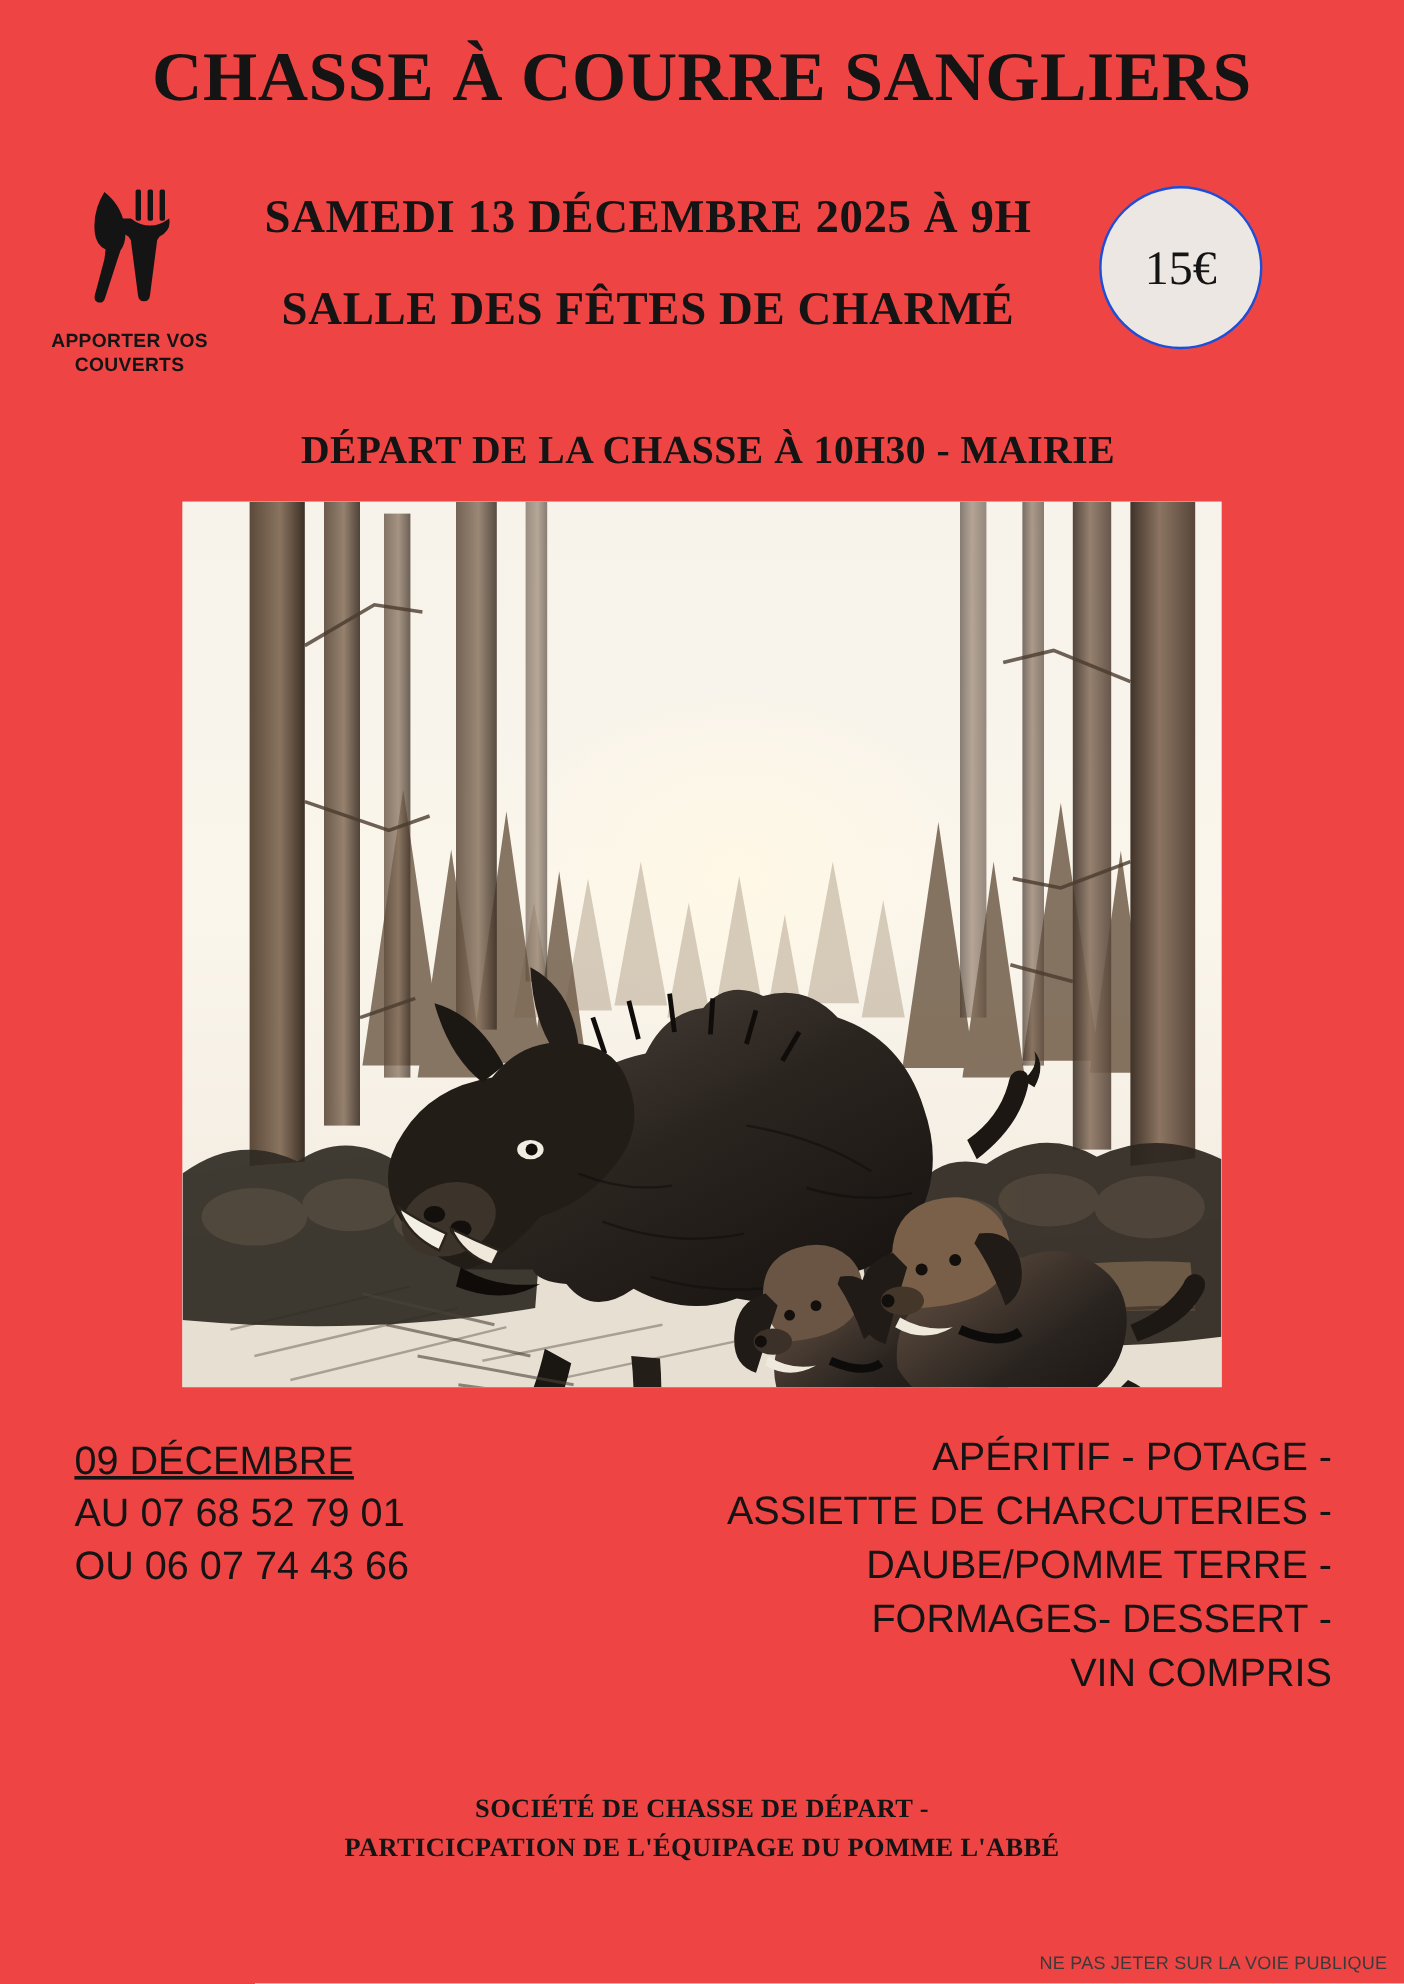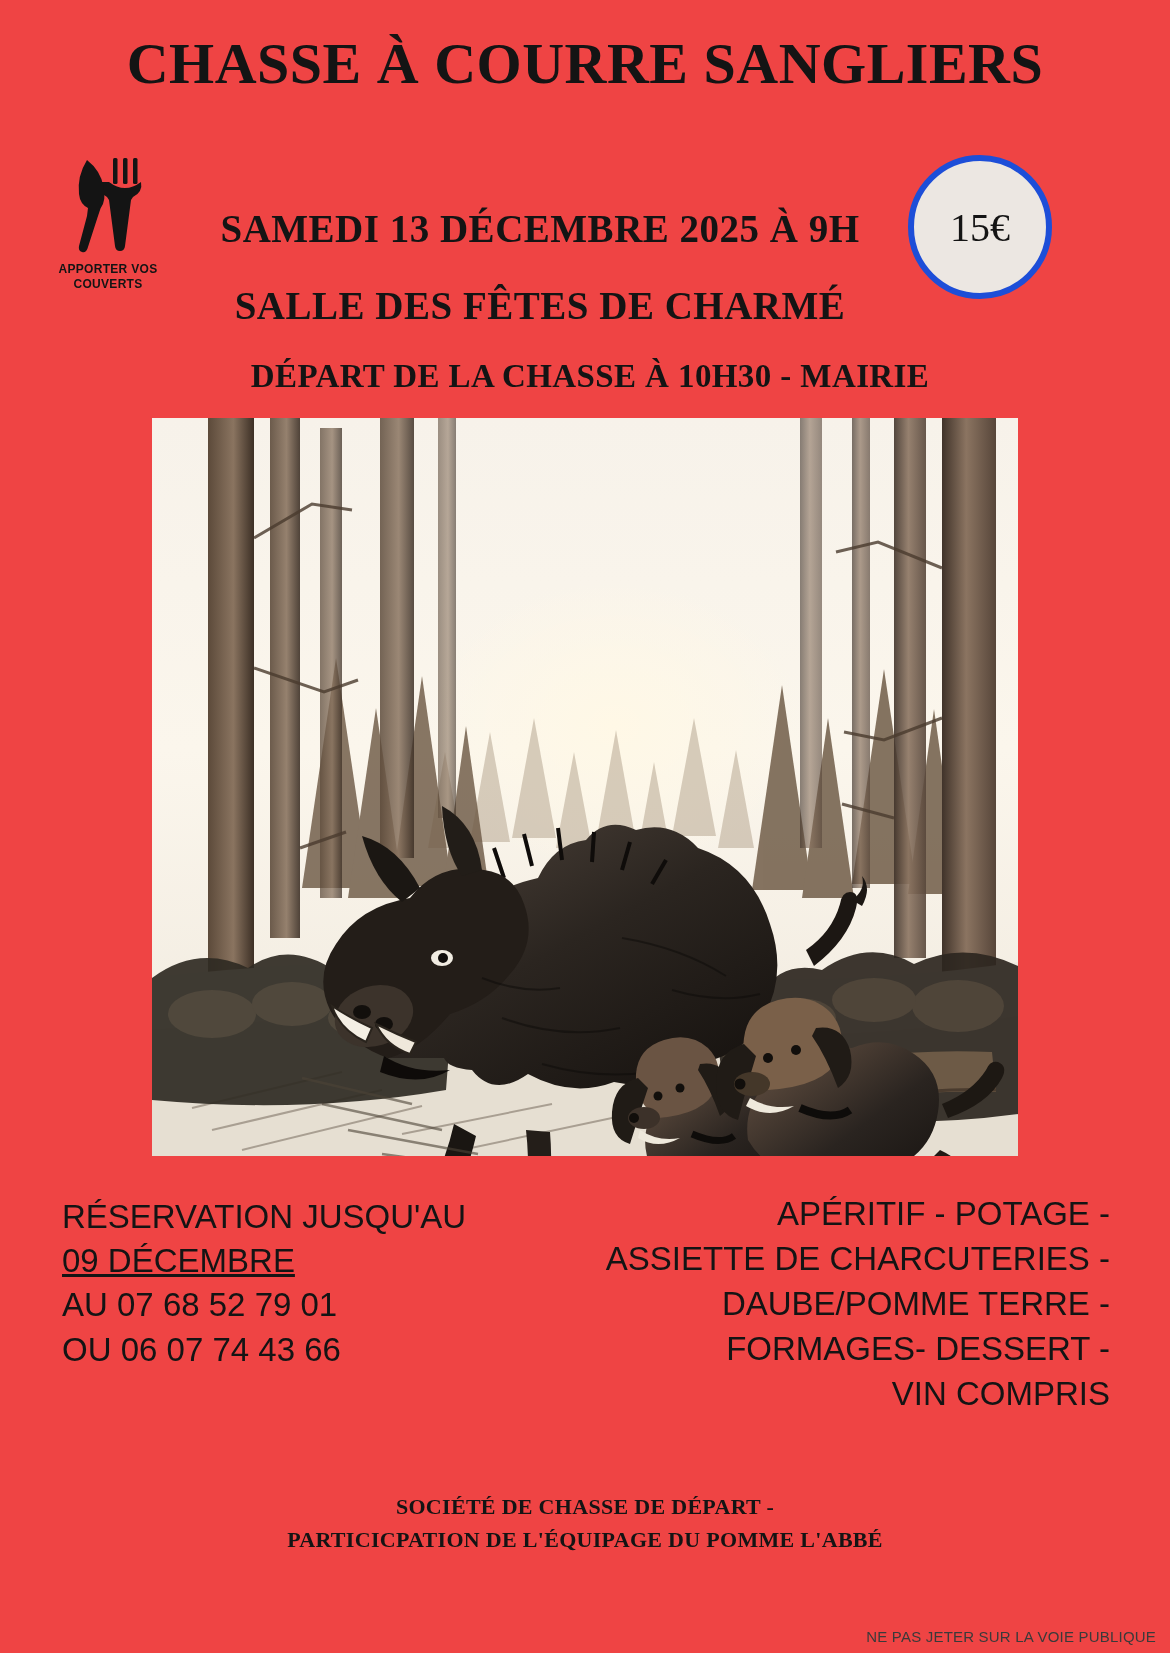--- a/index.html
+++ b/index.html
@@ -45,59 +45,58 @@
     width: 180px;
     text-align: center;
   }
   .cutlery-icon {
     width: 110px;
     height: 110px;
     margin: 0 auto;
     display: block;
   }
   .cutlery-caption {
-    margin-top: 2px;
+    margin-top: 15px;
     font-family: "Liberation Sans", sans-serif;
     font-weight: bold;
-    font-size: 12px;
+    font-size: 16px;
     line-height: 1.25;
     letter-spacing: 0.3px;
     color: #141414;
   }
 
   
   .datetime-block {
     position: absolute;
     top: 158px;
     left: 170px;
     width: 740px;
     text-align: center;
     font-family: "Liberation Serif", serif;
     font-weight: bold;
     color: #141414;
   }
   .datetime-line1 {
     font-size: 39px;
     letter-spacing: 0.5px;
-    margin-top: 48px;
   }
   .datetime-line2 {
     font-size: 39px;
     letter-spacing: 0.5px;
     margin-top: 32px;
   }
 
   
   .price-badge {
     position: absolute;
     right: 118px;
     top: 155px;
     width: 132px;
     height: 132px;
-    border: 6px solid #1d4ed8;
+    border: 2px solid #1d4ed8;
     border-radius: 50%;
     background: #ece7e2;
     display: flex;
     align-items: center;
     justify-content: center;
     font-family: "Liberation Serif", serif;
     font-size: 40px;
     color: #141414;
   }
 
@@ -498,21 +497,20 @@
         <path d="M170 686 l120 26"></path>
         <path d="M196 712 l130 24"></path>
         <path d="M230 736 l130 18"></path>
       </g>
 
       <rect x="0" y="0" width="866" height="738" fill="none" stroke="#ffffff" stroke-width="0"></rect>
     </svg>
   </div>
 
   <div class="reservation">
-    <div>RÉSERVATION JUSQU'AU</div>
     <div class="u">09 DÉCEMBRE</div>
     <div>AU  07 68 52 79 01</div>
     <div>OU 06 07 74 43 66</div>
   </div>
 
   <div class="menu">
     <div>APÉRITIF - POTAGE -</div>
     <div>ASSIETTE DE CHARCUTERIES -</div>
     <div>DAUBE/POMME TERRE -</div>
     <div>FORMAGES- DESSERT -</div>

